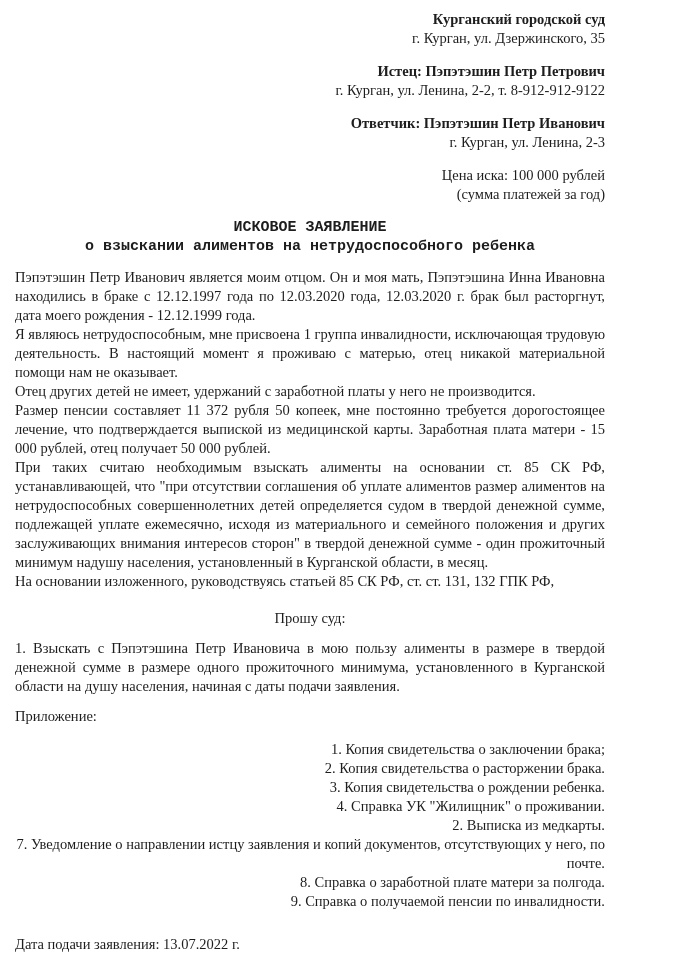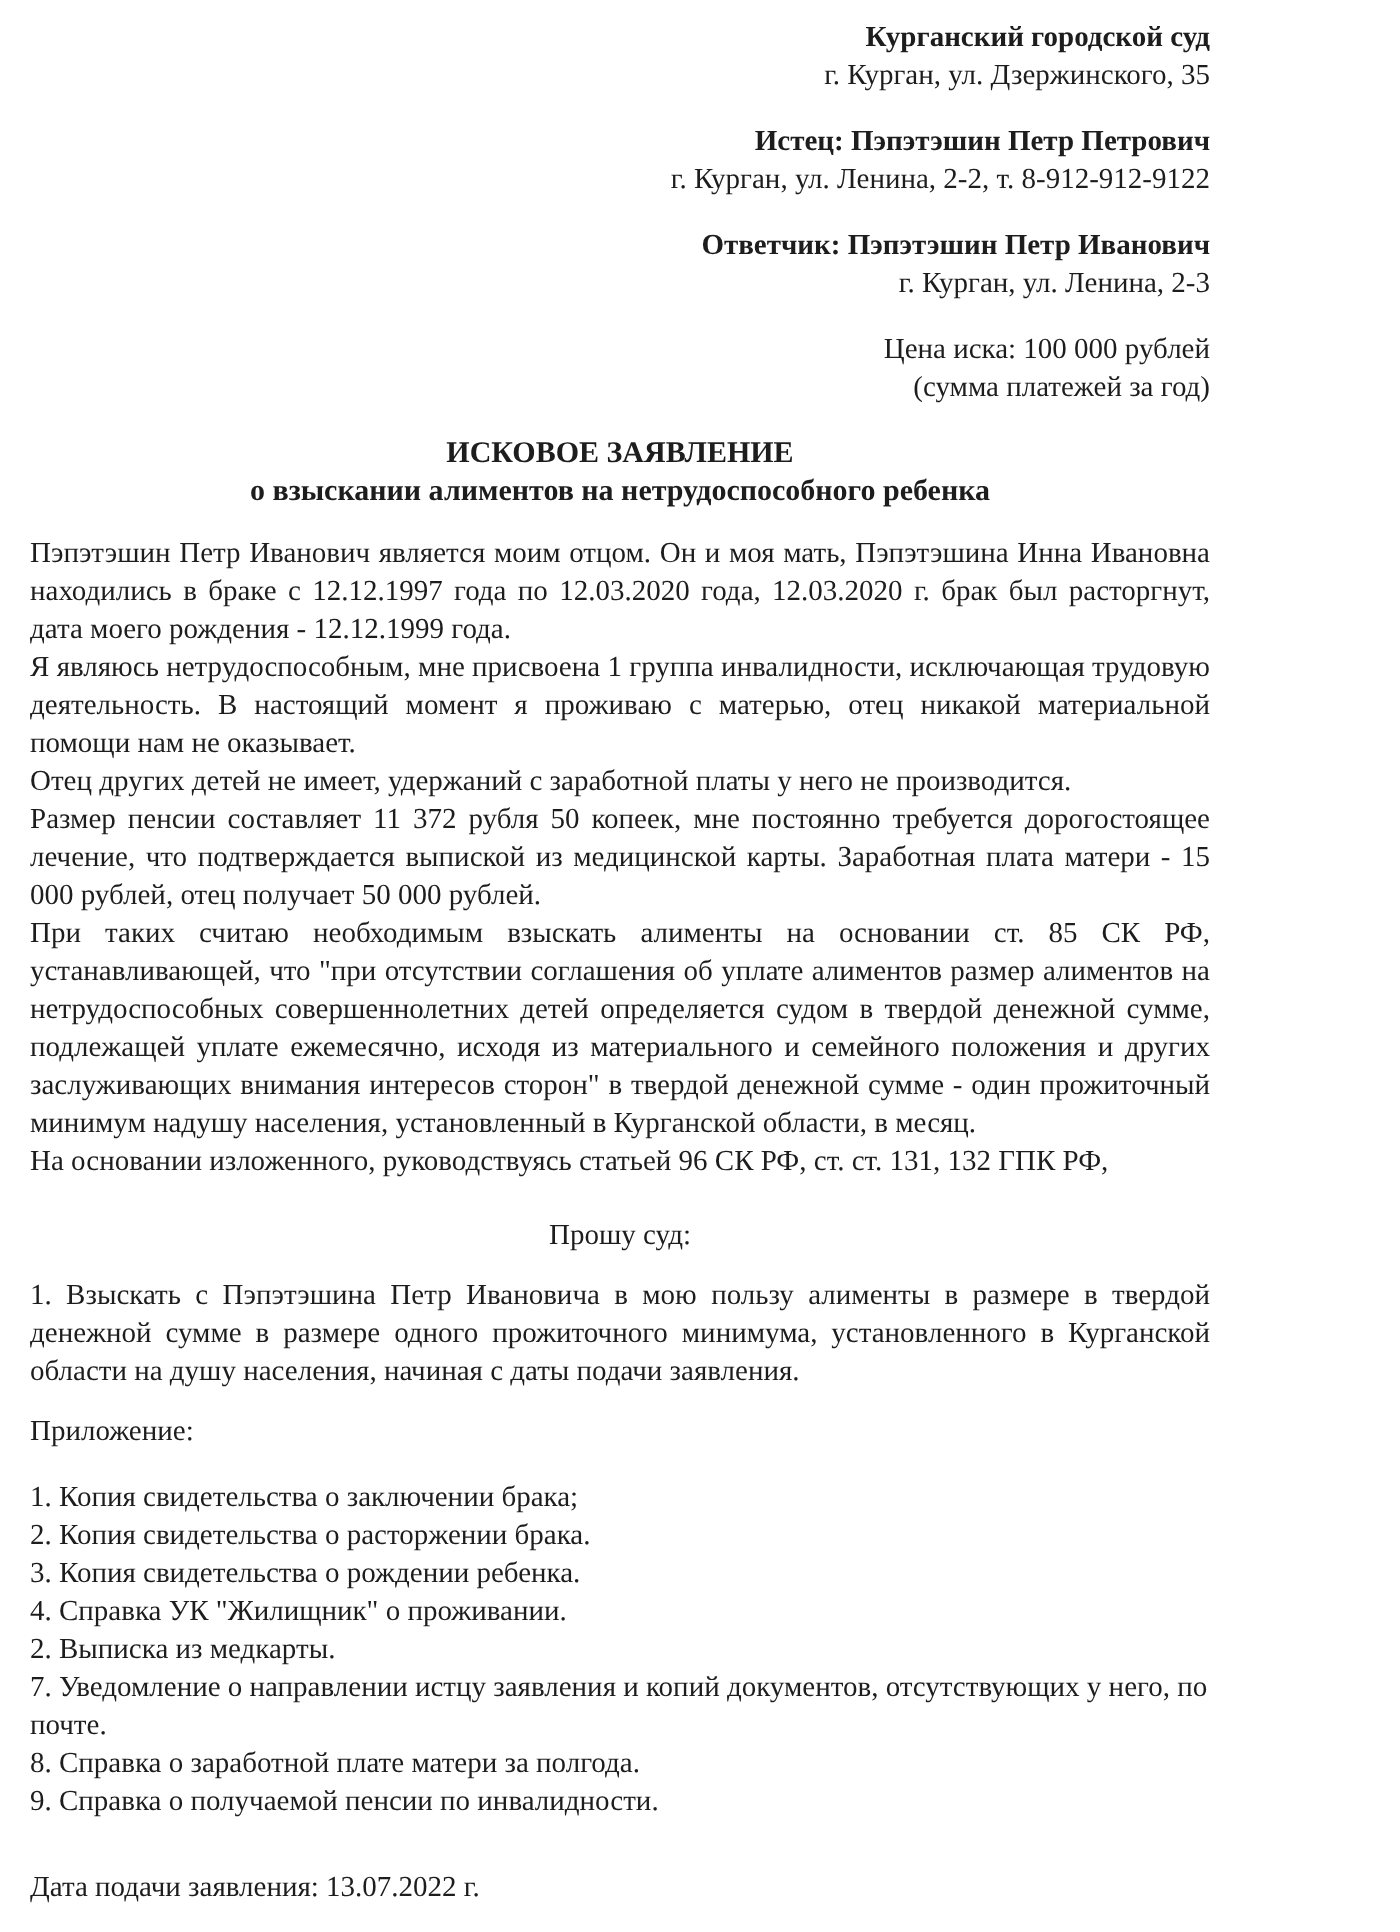--- a/index.html
+++ b/index.html
@@ -23,20 +23,21 @@
   .hdr-block { margin-bottom: 14px; }
   .bold { font-weight: bold; }
 
   
   .title {
     text-align: center;
     font-weight: bold;
     font-size: 15px;
     margin-top: 3px;
     margin-bottom: 12px;
+    font-family: Liberation Mono, monospace;
   }
 
   
   .body-text .para {
     text-align: justify;
     margin: 0;
   }
 
   .request-heading {
     text-align: center;
@@ -44,21 +45,21 @@
     margin-bottom: 11px;
   }
 
   .request-para {
     text-align: justify;
     margin: 0;
   }
 
   .attachments-heading { margin-top: 11px; margin-bottom: 14px; font-family: Liberation Serif, serif; }
 
-  .attachments .attachment { margin: 0; }
+  .attachments .attachment { margin: 0; text-align: right; }
 
   .filing-date { margin-top: 24px; }
 </style>
 </head>
 <body>
 
 <div class="page">
 
   <header class="doc-header">
     <div class="hdr-block">
@@ -83,21 +84,21 @@
     <div>ИСКОВОЕ ЗАЯВЛЕНИЕ</div>
     <div>о взыскании алиментов на нетрудоспособного ребенка</div>
   </div>
 
   <section class="body-text">
       <p class="para">Пэпэтэшин Петр Иванович является моим отцом. Он и моя мать, Пэпэтэшина Инна Ивановна находились в браке с 12.12.1997 года по 12.03.2020 года, 12.03.2020 г. брак был расторгнут, дата моего рождения - 12.12.1999 года.</p>
       <p class="para">Я являюсь нетрудоспособным, мне присвоена 1 группа инвалидности, исключающая трудовую деятельность. В настоящий момент я проживаю с матерью, отец никакой материальной помощи нам не оказывает.</p>
       <p class="para">Отец других детей не имеет, удержаний с заработной платы у него не производится.</p>
       <p class="para">Размер пенсии составляет 11 372 рубля 50 копеек, мне постоянно требуется дорогостоящее лечение, что подтверждается выпиской из медицинской карты. Заработная плата матери - 15 000 рублей, отец получает 50 000 рублей.</p>
       <p class="para">При таких считаю необходимым взыскать алименты на основании ст. 85 СК РФ, устанавливающей, что "при отсутствии соглашения об уплате алиментов размер алиментов на нетрудоспособных совершеннолетних детей определяется судом в твердой денежной сумме, подлежащей уплате ежемесячно, исходя из материального и семейного положения и других заслуживающих внимания интересов сторон" в твердой денежной сумме - один прожиточный минимум надушу населения, установленный в Курганской области, в месяц.</p>
-      <p class="para">На основании изложенного, руководствуясь статьей 96 СК РФ, ст. ст. 131, 132 ГПК РФ,</p>
+      <p class="para">На основании изложенного, руководствуясь статьей 85 СК РФ, ст. ст. 131, 132 ГПК РФ,</p>
     </section>
 
   <div class="request-heading">Прошу суд:</div>
 
   <p class="request-para">1. Взыскать с Пэпэтэшина Петр Ивановича в мою пользу алименты в размере в твердой денежной сумме в размере одного прожиточного минимума, установленного в Курганской области на душу населения, начиная с даты подачи заявления.</p>
 
   <div class="attachments-heading">Приложение:</div>
 
   <section class="attachments">
       <p class="attachment">1. Копия свидетельства о заключении брака;</p>

